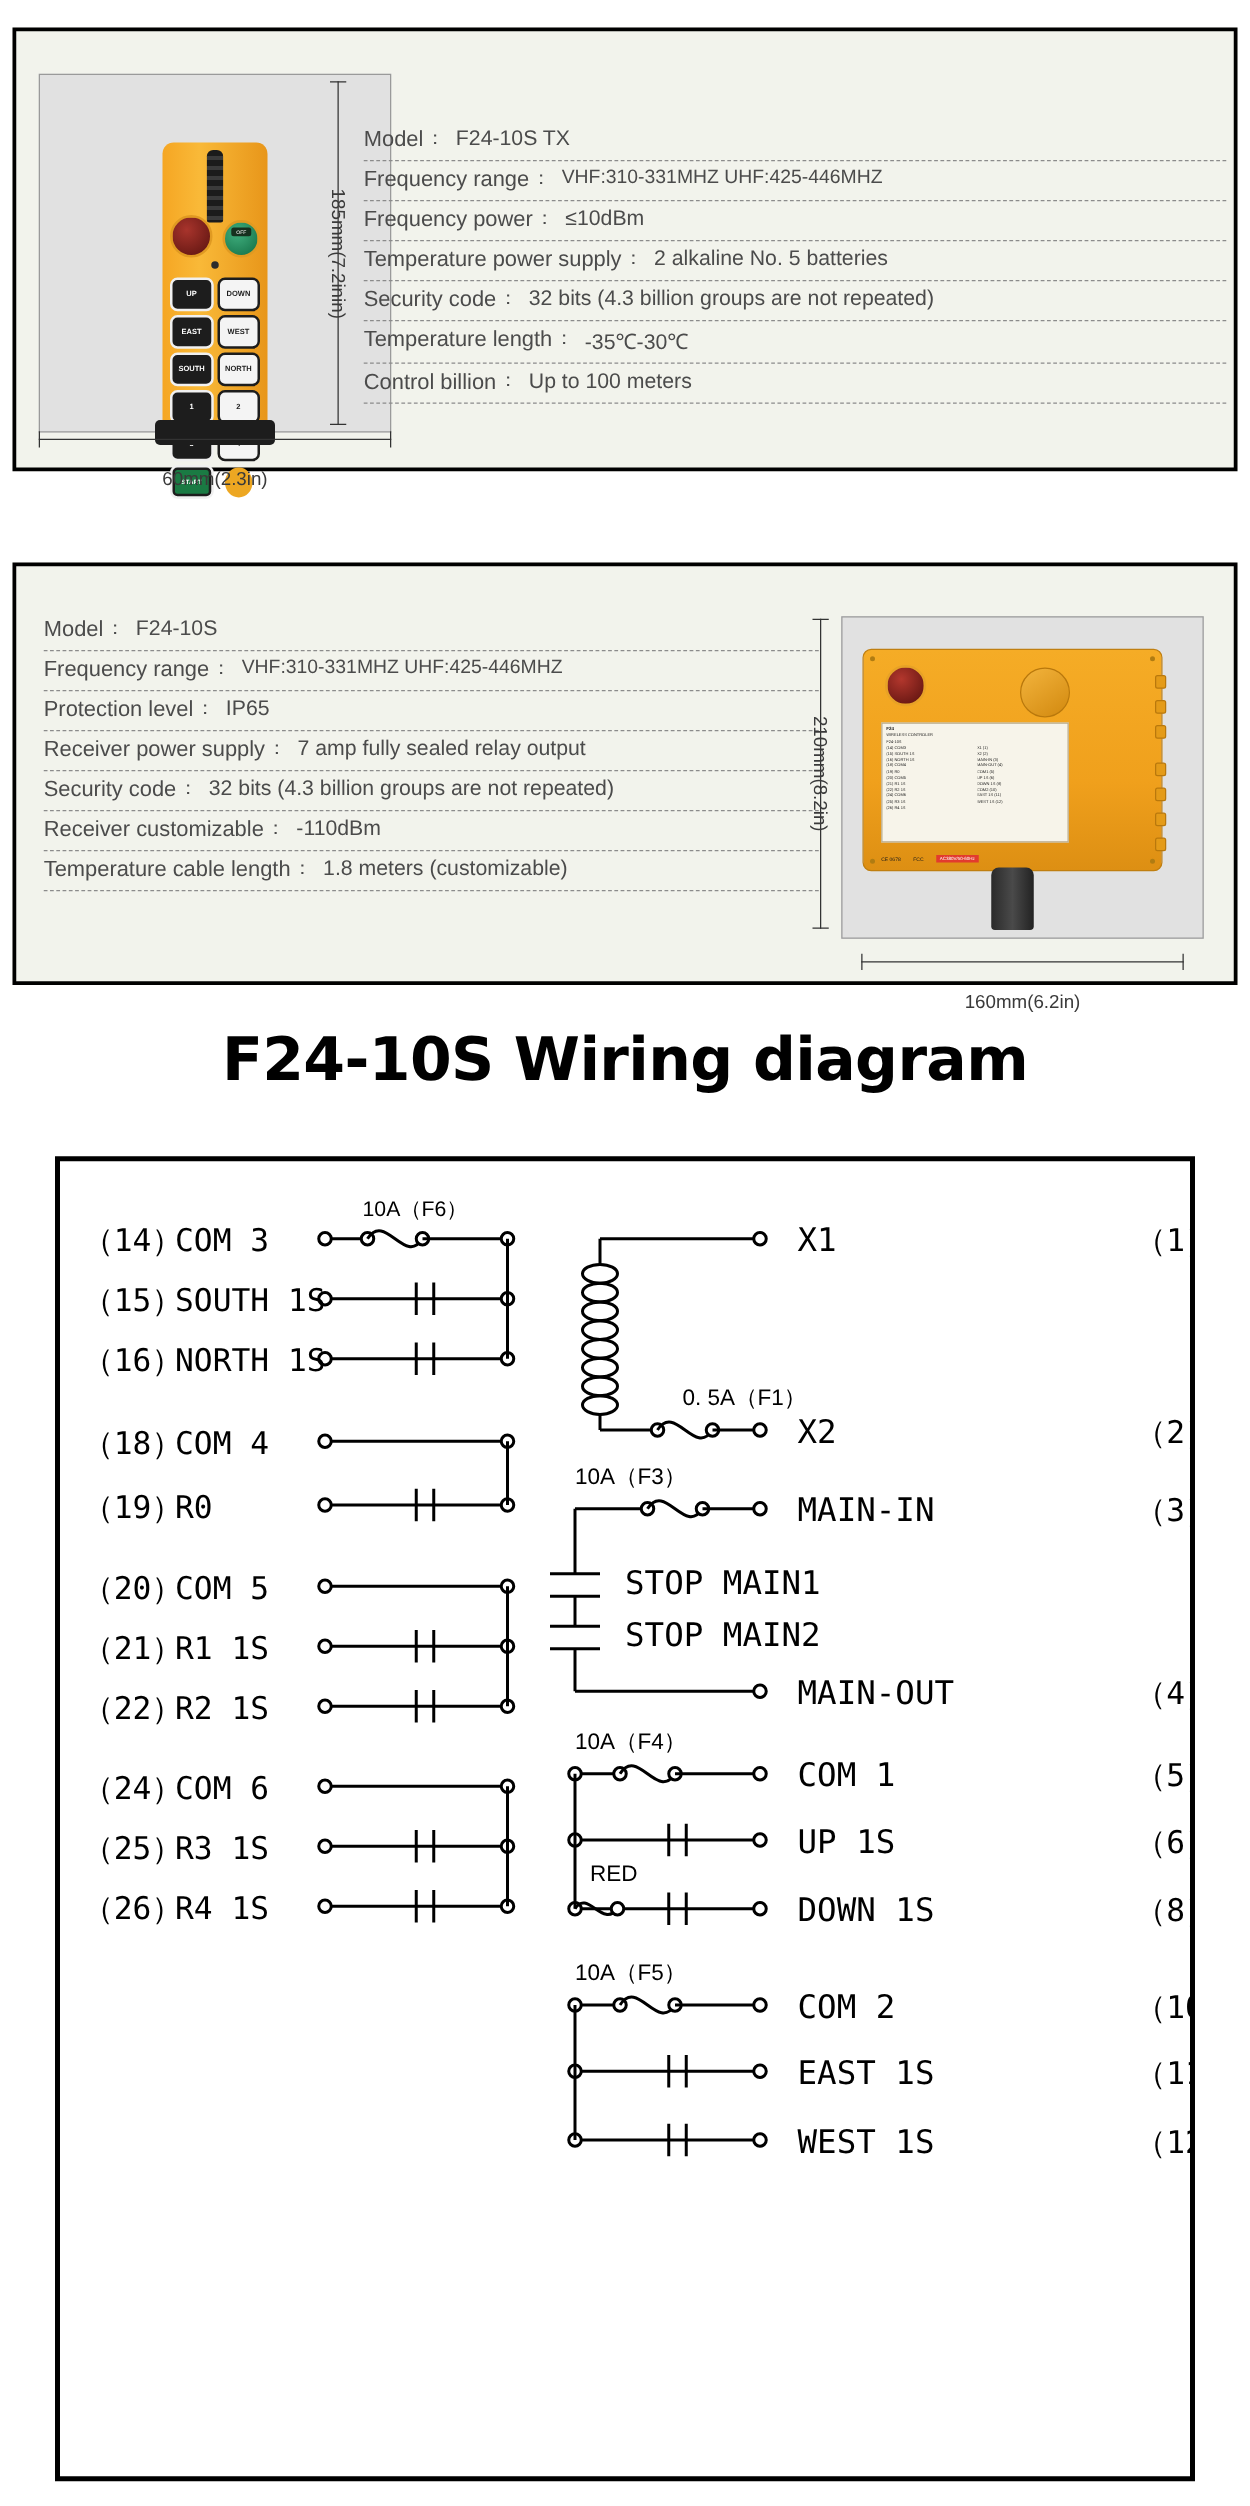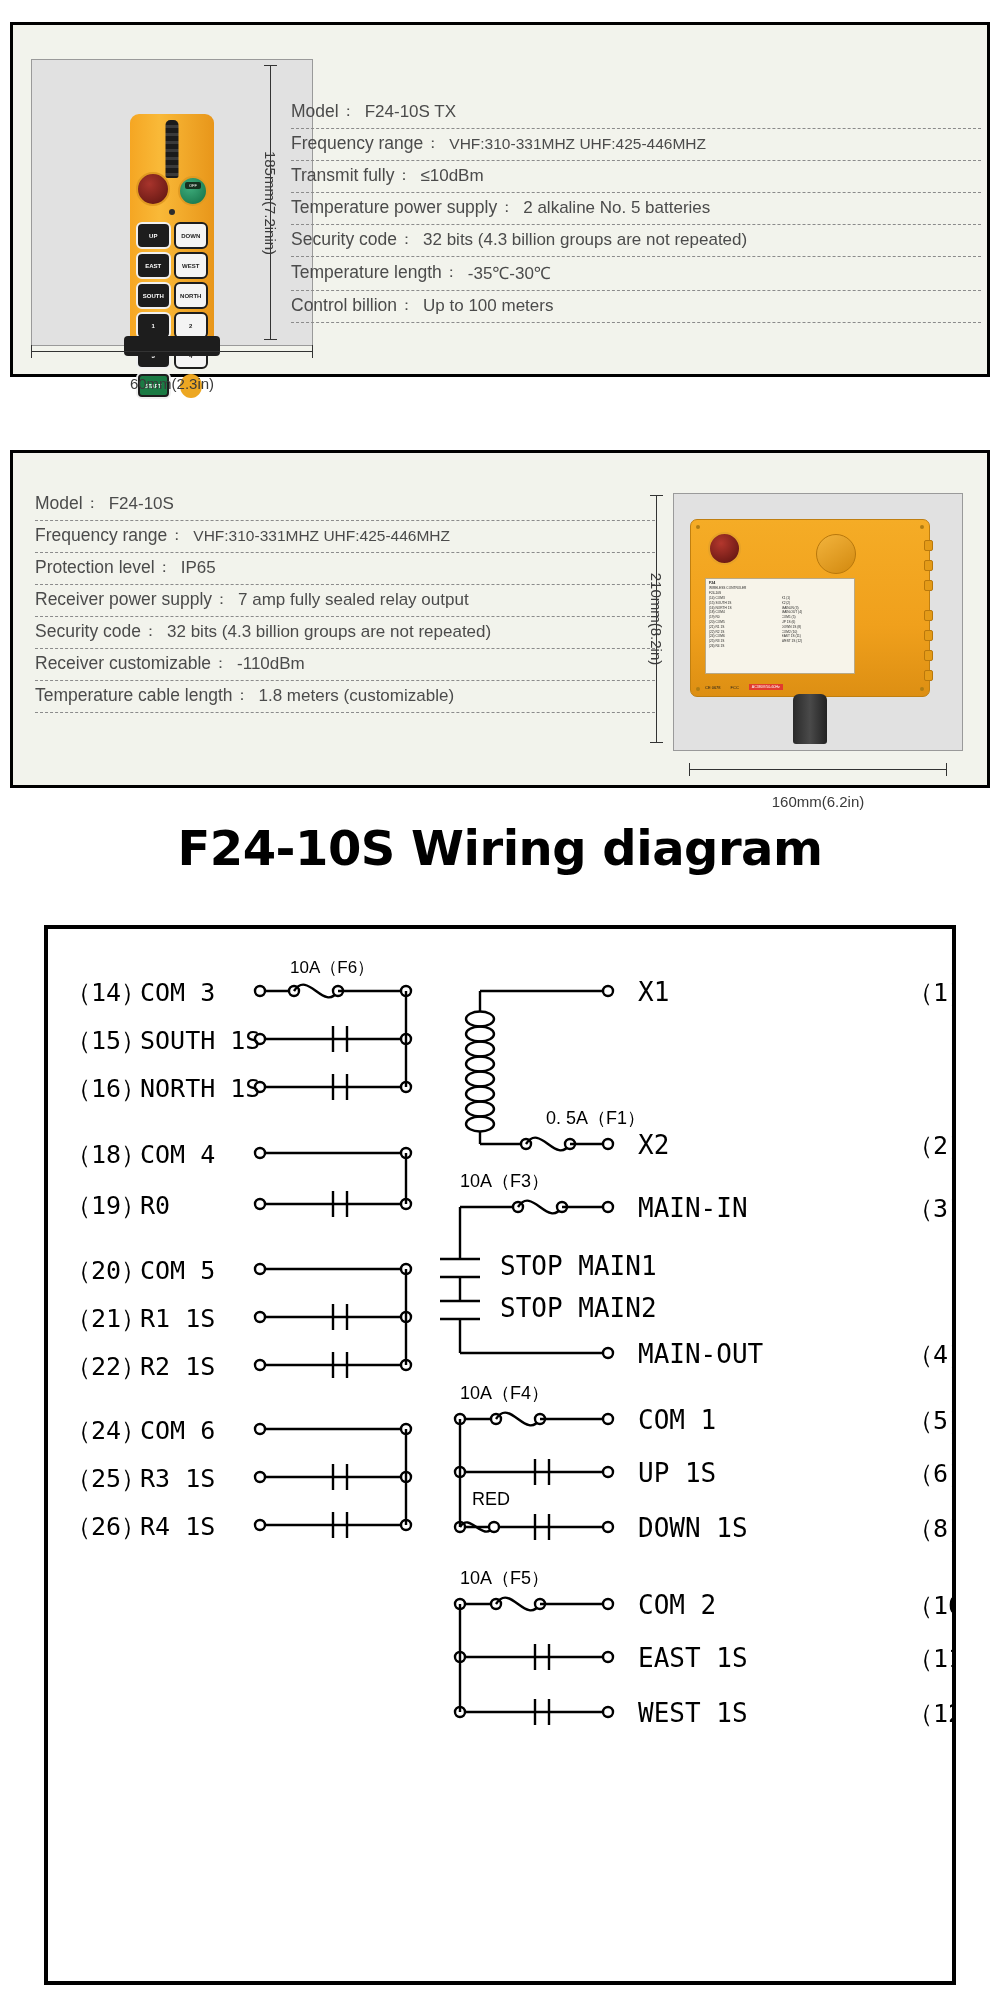--- a/index.html
+++ b/index.html
@@ -109,21 +109,21 @@
   .dim-h .txt {
     position: absolute; top: 32px; left: 50%; transform: translateX(-50%);
     white-space: nowrap; font-size: 15px; color: #3a3a3a;
   }
 
   
   .spec-list { position: absolute; }
   .spec-row {
     border-bottom: 1px dashed #8b8b8b;
     padding: 4px 0 6px 0;
-    display: flex; align-items: center;
+    display: flex; align-items: flex-start;
     white-space: nowrap;
   }
   .spec-row:last-child { border-bottom: 1px dashed #8b8b8b; }
   .spec-label { font-size: 17.5px; color: #4b4b4b; }
   .spec-colon { font-size: 15px; color: #4b4b4b; padding: 0 2px; }
   .spec-value { font-size: 15.5px; color: #4b4b4b; padding-left: 7px; }
   .spec-value.big { font-size: 17px; }
 
   #tx-specs { left: 278px; top: 72px; width: 690px; }
 
@@ -254,21 +254,21 @@
       <span class="spec-label">Model</span>
         <span class="spec-colon">：</span>
       <span class="spec-value big">F24-10S TX</span>
     </div>
     <div class="spec-row">
       <span class="spec-label">Frequency range</span>
         <span class="spec-colon">：</span>
       <span class="spec-value">VHF:310-331MHZ UHF:425-446MHZ</span>
     </div>
     <div class="spec-row">
-      <span class="spec-label">Transmit fully</span>
+      <span class="spec-label">Frequency power</span>
         <span class="spec-colon">：</span>
       <span class="spec-value big">≤10dBm</span>
     </div>
     <div class="spec-row">
       <span class="spec-label">Temperature power supply</span>
         <span class="spec-colon">：</span>
       <span class="spec-value big">2 alkaline No. 5 batteries</span>
     </div>
     <div class="spec-row">
       <span class="spec-label">Security code</span>

